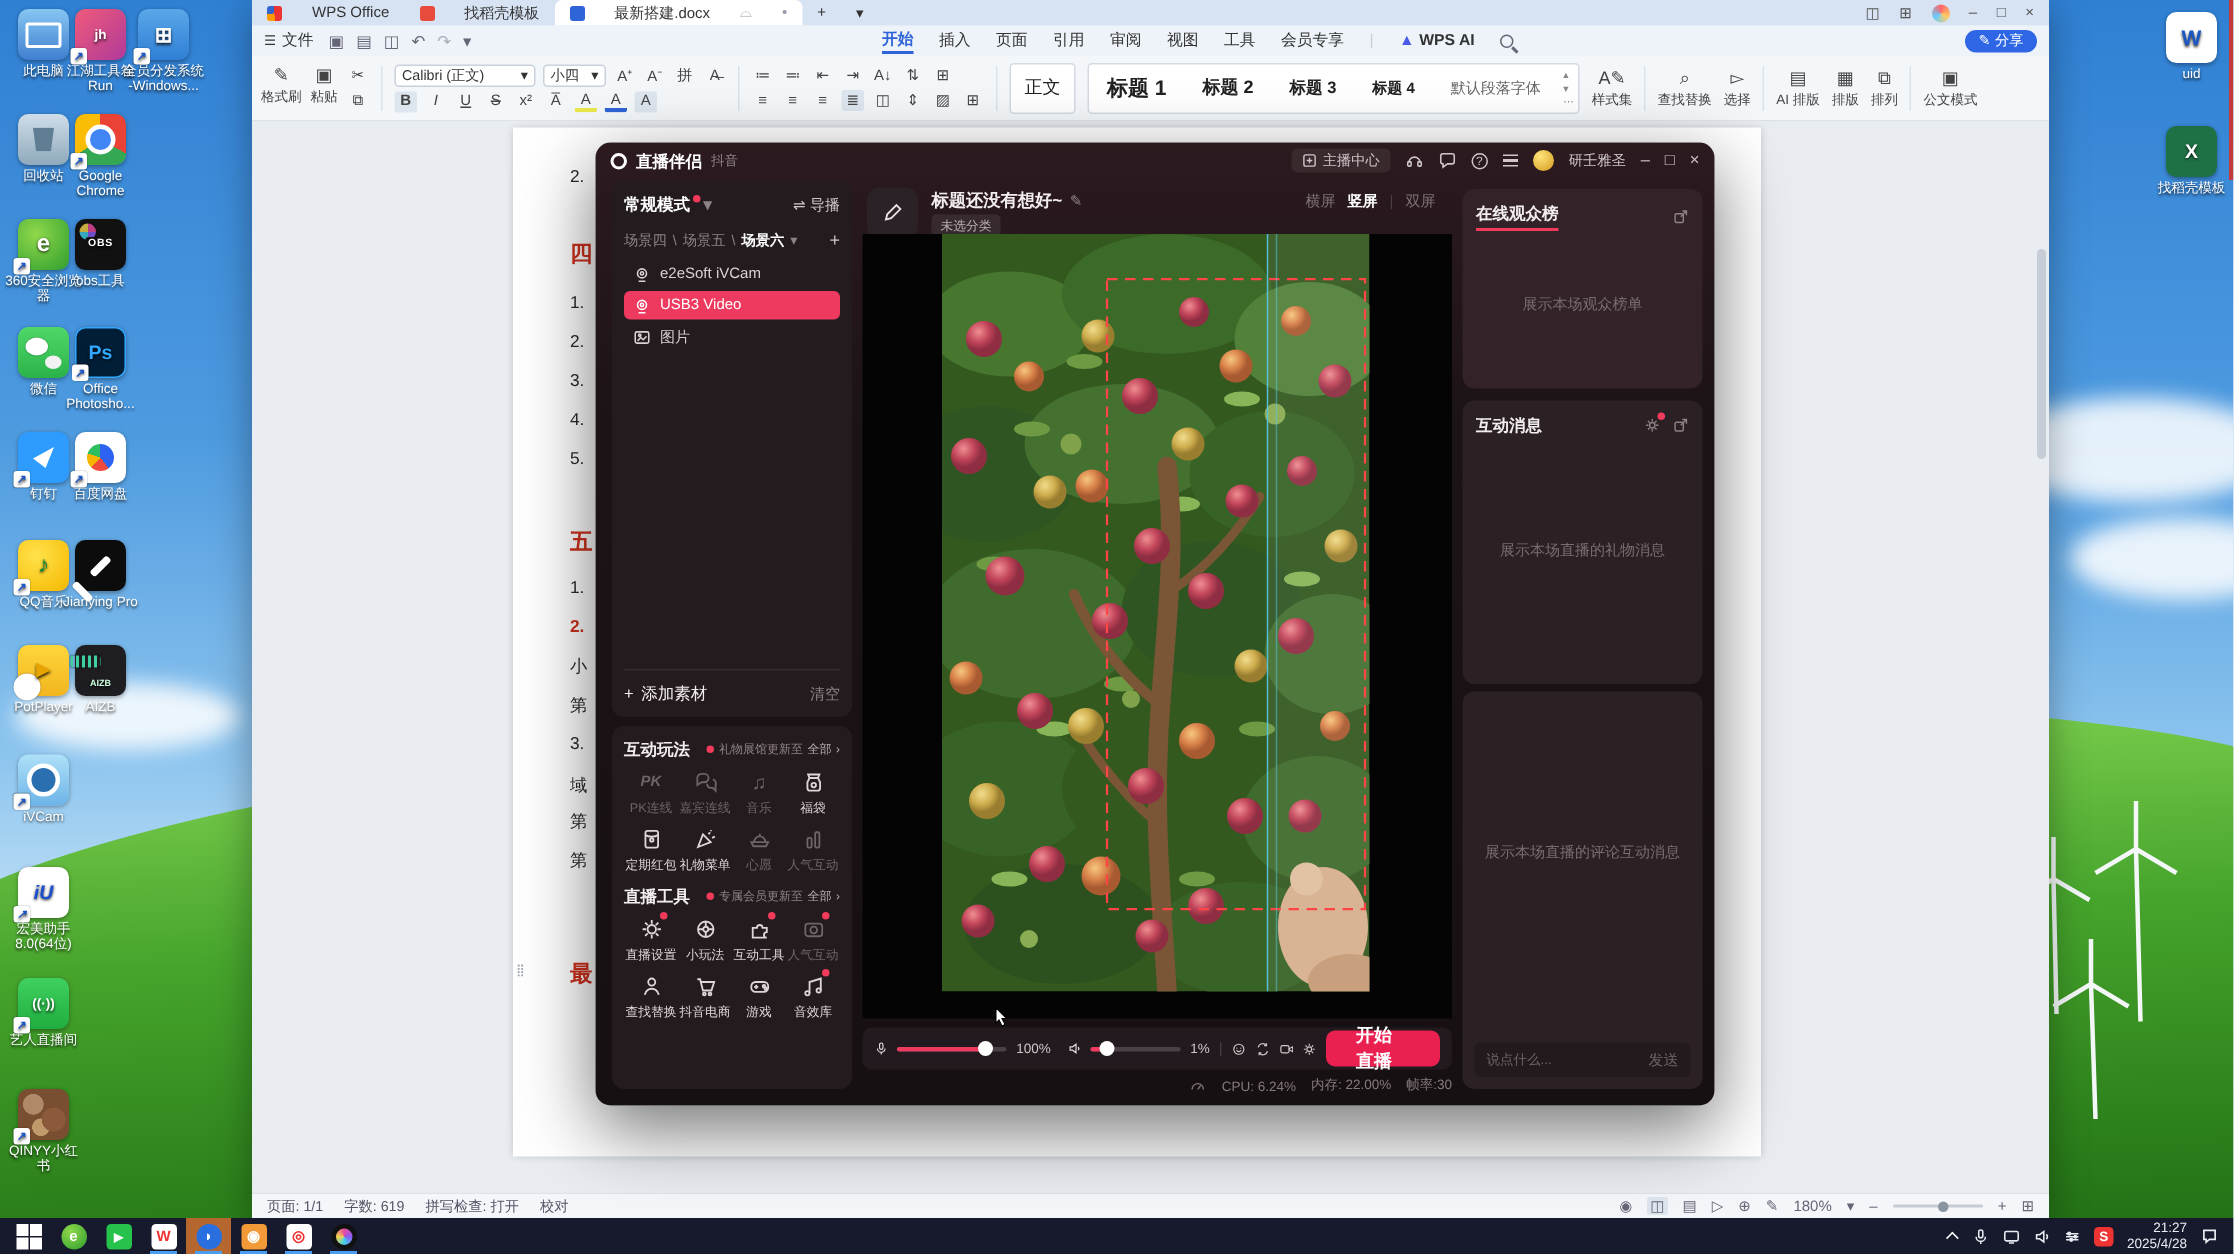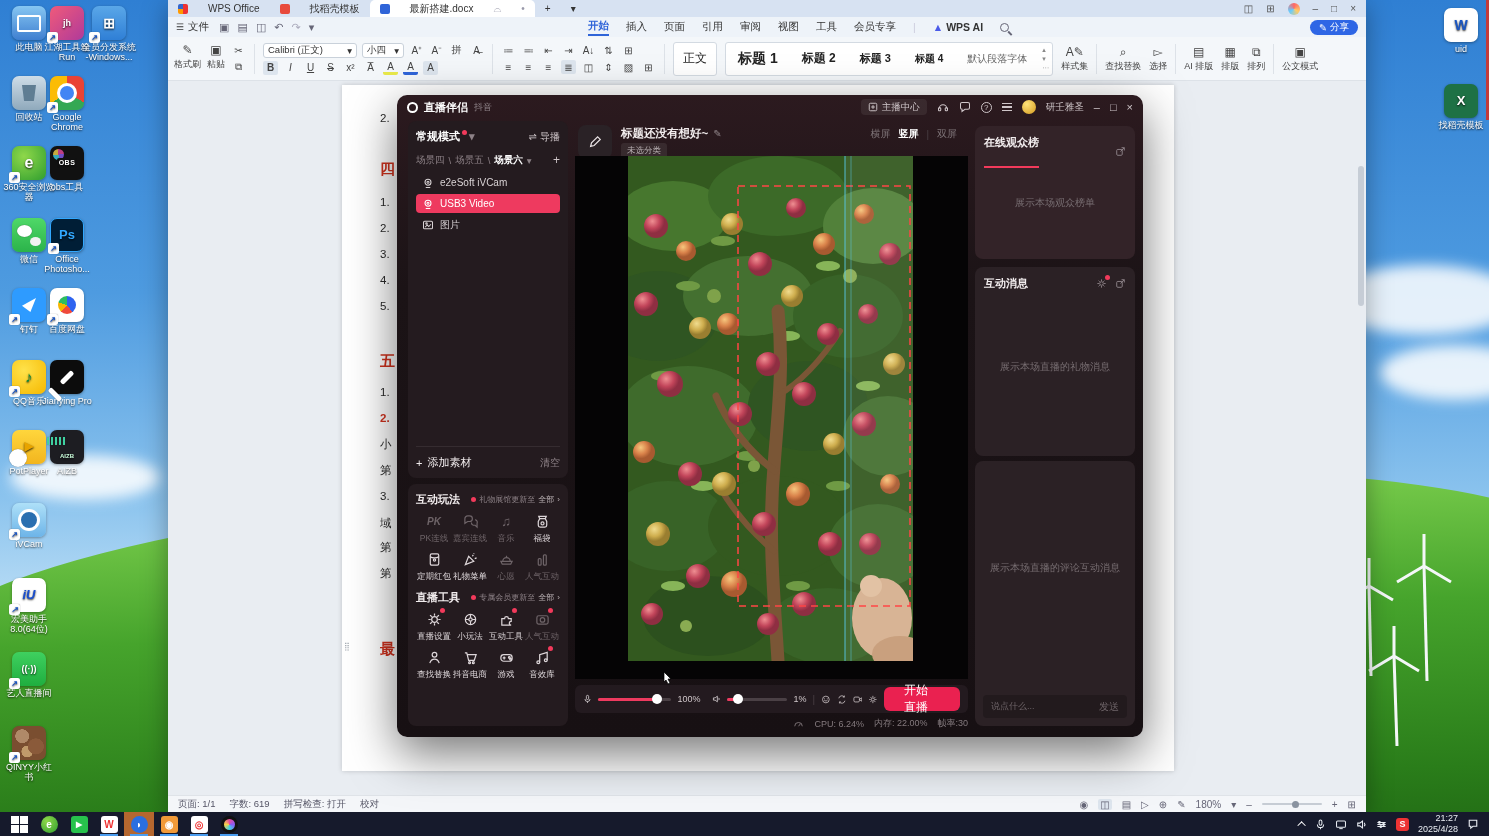--- a/index.html
+++ b/index.html
@@ -112,21 +112,21 @@
 .sechead .upd{margin-left:auto;display:flex;align-items:center;gap:3px;font-weight:normal;font-size:8px;color:#8d8287}
 .sechead .all{color:#b9b0b3}
 svg.ic{display:block}
 .ctile{position:absolute;width:34px;height:34px;border-radius:8px;background:#2a2226;display:flex;align-items:center;justify-content:center}
 .chip{display:inline-block;background:rgba(255,255,255,.08);color:#b9b0b3;font-size:8.5px;border-radius:3px;padding:2px 6px}
 .modes{position:absolute;display:flex;gap:8px;align-items:center;color:#7d7377;font-size:10px}
 .modes .on{color:#fff;font-weight:bold}
 .sl{position:relative;height:3px;background:#4a4045;border-radius:2px}
 .sl .fill{position:absolute;left:0;top:0;bottom:0;background:#ee3a5f;border-radius:2px}
 .sl .knob{position:absolute;top:-4px;width:10px;height:10px;border-radius:50%;background:#fff}
-.startbtn{margin-left:auto;height:24px;padding:0 20px;background:#ea2150;border-radius:6px;color:#fff;font-weight:normal;font-size:12px;display:flex;align-items:center}
+.startbtn{margin-left:auto;height:24px;padding:0 20px;background:#ea2150;border-radius:6px;color:#fff;font-weight:bold;font-size:12px;display:flex;align-items:center}
 .rpanel{position:absolute;background:#2b2125;border-radius:8px;padding:9px}
 .empty{position:absolute;left:0;right:0;text-align:center;color:#776d71;font-size:10px}
 .chatin{position:absolute;left:8px;right:8px;bottom:8px;height:23px;background:#221a1d;border-radius:4px;display:flex;align-items:center;padding:0 8px;font-size:9px;color:#6e6468}
 
 .tb{position:absolute;left:0;top:812px;width:1489px;height:24px;background:#161a2c;display:flex;align-items:center;padding:0 4px;z-index:50}
 .tba{width:30px;height:24px;display:flex;align-items:center;justify-content:center;position:relative}
 .tba .t{width:17px;height:17px;border-radius:3px;display:flex;align-items:center;justify-content:center;font-size:10px;font-weight:bold}
 .tba.run::after{content:"";position:absolute;bottom:0;left:6px;right:6px;height:2px;background:#4a9df0}
 .tba.activeapp{background:#b5672f}
 .startgrid{display:grid;grid-template-columns:8px 8px;grid-template-rows:8px 8px;gap:1px}
@@ -940,21 +940,21 @@
           <path d="M2.5 12a5.5 5.5 0 1 1 11 0"></path>
           <path d="M8 12l2.8-3.6"></path>
         </svg>
       <span>CPU: 6.24%</span>
       <span>内存: 22.00%</span>
       <span>帧率:30</span>
     </div>
 
     <div class="rpanel" style="left:578px;top:31px;width:160px;height:133px;background:#332328">
       <div style="display:flex;align-items:center;justify-content:space-between">
-        <span style="color:#f2edee;font-weight:bold;font-size:11px;border-bottom:2px solid #f23a5b;padding-bottom:16px">在线观众榜</span>
+        <span style="color:#f2edee;font-weight:bold;font-size:11px;border-bottom:2px solid #f23a5b;padding-bottom:2px">在线观众榜</span>
         <svg class="ic" width="11" height="11" viewBox="0 0 16 16" fill="none" stroke="#8d8287" stroke-width="1.4">
             <rect x="2.5" y="5" width="8" height="8.5" rx="1.5"></rect>
             <path d="M8 8l5.5-5.5M9.5 2.5h4v4"></path>
           </svg>
       </div>
       <div class="empty" style="top:70px">展示本场观众榜单</div>
     </div>
     <div class="rpanel" style="left:578px;top:366px;width:160px;height:265px">
       <div class="empty" style="top:100px">展示本场直播的评论互动消息</div>
       <div class="chatin">

